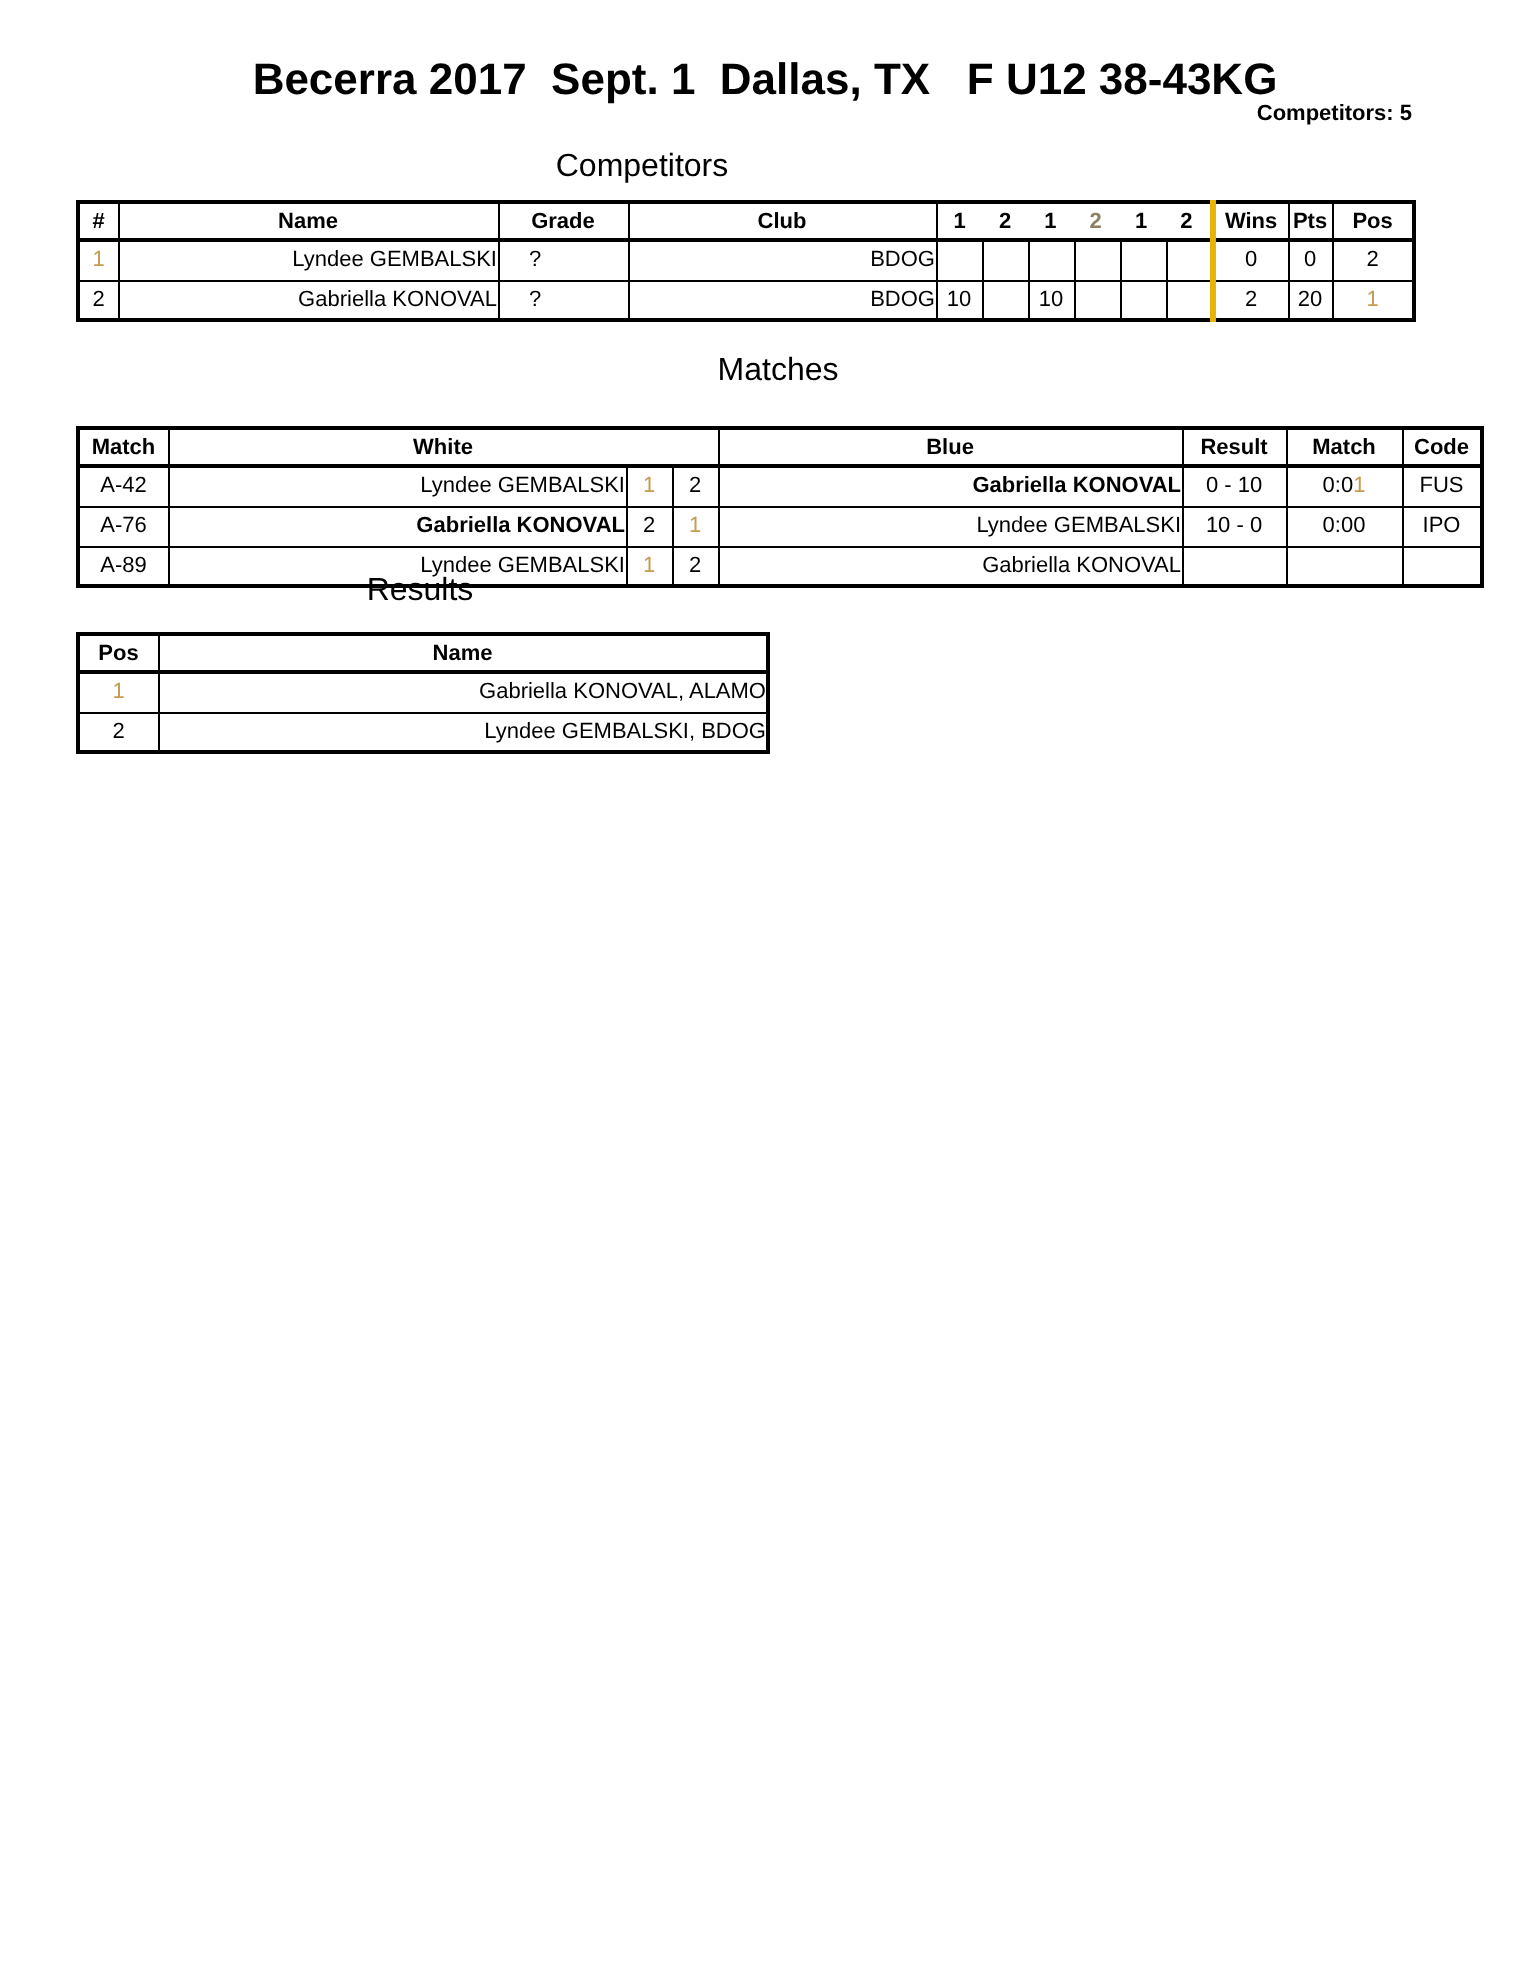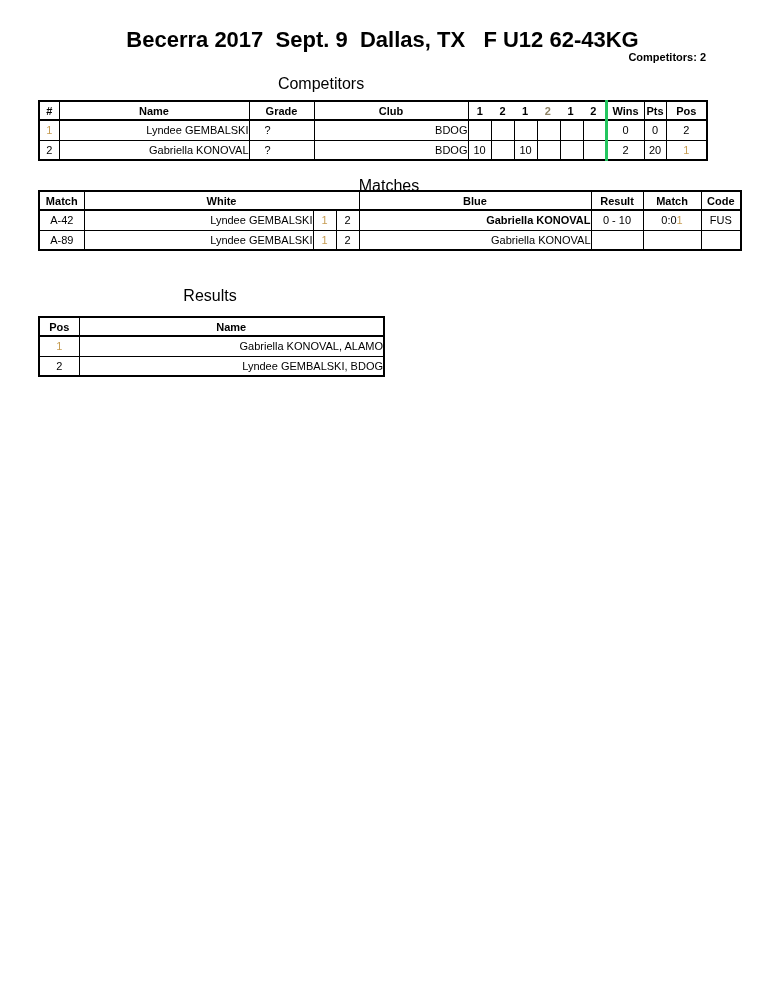--- a/index.html
+++ b/index.html
@@ -21,47 +21,47 @@
   }
   #h-competitors{ left:321px; top:75px; }
   #h-matches{ left:389px; top:177px; }
   #h-results{ left:210px; top:287px; }
 
   table{
     position:absolute; border-collapse:collapse; table-layout:fixed;
     font-size:11px; background:#fff;
   }
   #t-competitors{ left:38px; top:100px; width:668px; }
-  #t-matches{ left:38px; top:190px; width:702px; }
+  #t-matches{ left:38px; top:213px; width:702px; }
   #t-results{ left:38px; top:316px; width:345px; }
 
   table{ border:2px solid #000; }
   td,th{ border:1px solid #000; padding:0; overflow:hidden; white-space:nowrap; vertical-align:middle; }
   th{ font-weight:bold; text-align:center; border-bottom:2px solid #000; }
   tr{ height:20px; }
   tr.hdr{ height:19px; }
 
   .c{ text-align:center; }
   .l{ text-align:right; padding-left:9px; }
   .lg{ text-align:left; padding-left:15px; }
-  .thickL{ border-left:3px solid #22c55e; }
+  .thickL{ border-left:3px solid #eab308; }
   .bold{ font-weight:bold; }
   .tan{ color:#C69C52; }
   .muted{ color:#8D8163; }
 
   .rounds-flex{ display:flex; width:100%; height:100%; align-items:center; }
   .rounds-flex span{ flex:1 1 0; text-align:center; }
 </style>
 </head>
 <body>
 
 <div class="page">
 
-  <h1 class="doc-title">Becerra 2017  Sept. 9  Dallas, TX   F U12 62-43KG</h1>
-  <div class="comp-count">Competitors: 2</div>
+  <h1 class="doc-title">Becerra 2017  Sept. 1  Dallas, TX   F U12 38-43KG</h1>
+  <div class="comp-count">Competitors: 5</div>
 
   <div class="section-heading" id="h-competitors">Competitors</div>
 
   <table id="t-competitors">
     <colgroup>
       <col style="width:20px">
         <col style="width:190px">
         <col style="width:65px">
         <col style="width:154px">
       <col style="width:23px">
@@ -153,20 +153,30 @@
       <td class="c">A-42</td>
       <td class="l">Lyndee GEMBALSKI</td>
       <td class="c tan">1</td>
       <td class="c">2</td>
       <td class="l bold">Gabriella KONOVAL</td>
       <td class="c">0 - 10</td>
       <td class="c"><span>0:0</span><span class="tan">1</span></td>
       <td class="c">FUS</td>
     </tr>
     <tr>
+      <td class="c">A-76</td>
+      <td class="l bold">Gabriella KONOVAL</td>
+      <td class="c">2</td>
+      <td class="c tan">1</td>
+      <td class="l">Lyndee GEMBALSKI</td>
+      <td class="c">10 - 0</td>
+      <td class="c"><span>0:00</span><span class="tan"></span></td>
+      <td class="c">IPO</td>
+    </tr>
+    <tr>
       <td class="c">A-89</td>
       <td class="l">Lyndee GEMBALSKI</td>
       <td class="c tan">1</td>
       <td class="c">2</td>
       <td class="l">Gabriella KONOVAL</td>
       <td class="c"></td>
       <td class="c"><span></span><span class="tan"></span></td>
       <td class="c"></td>
     </tr>
   </tbody>

